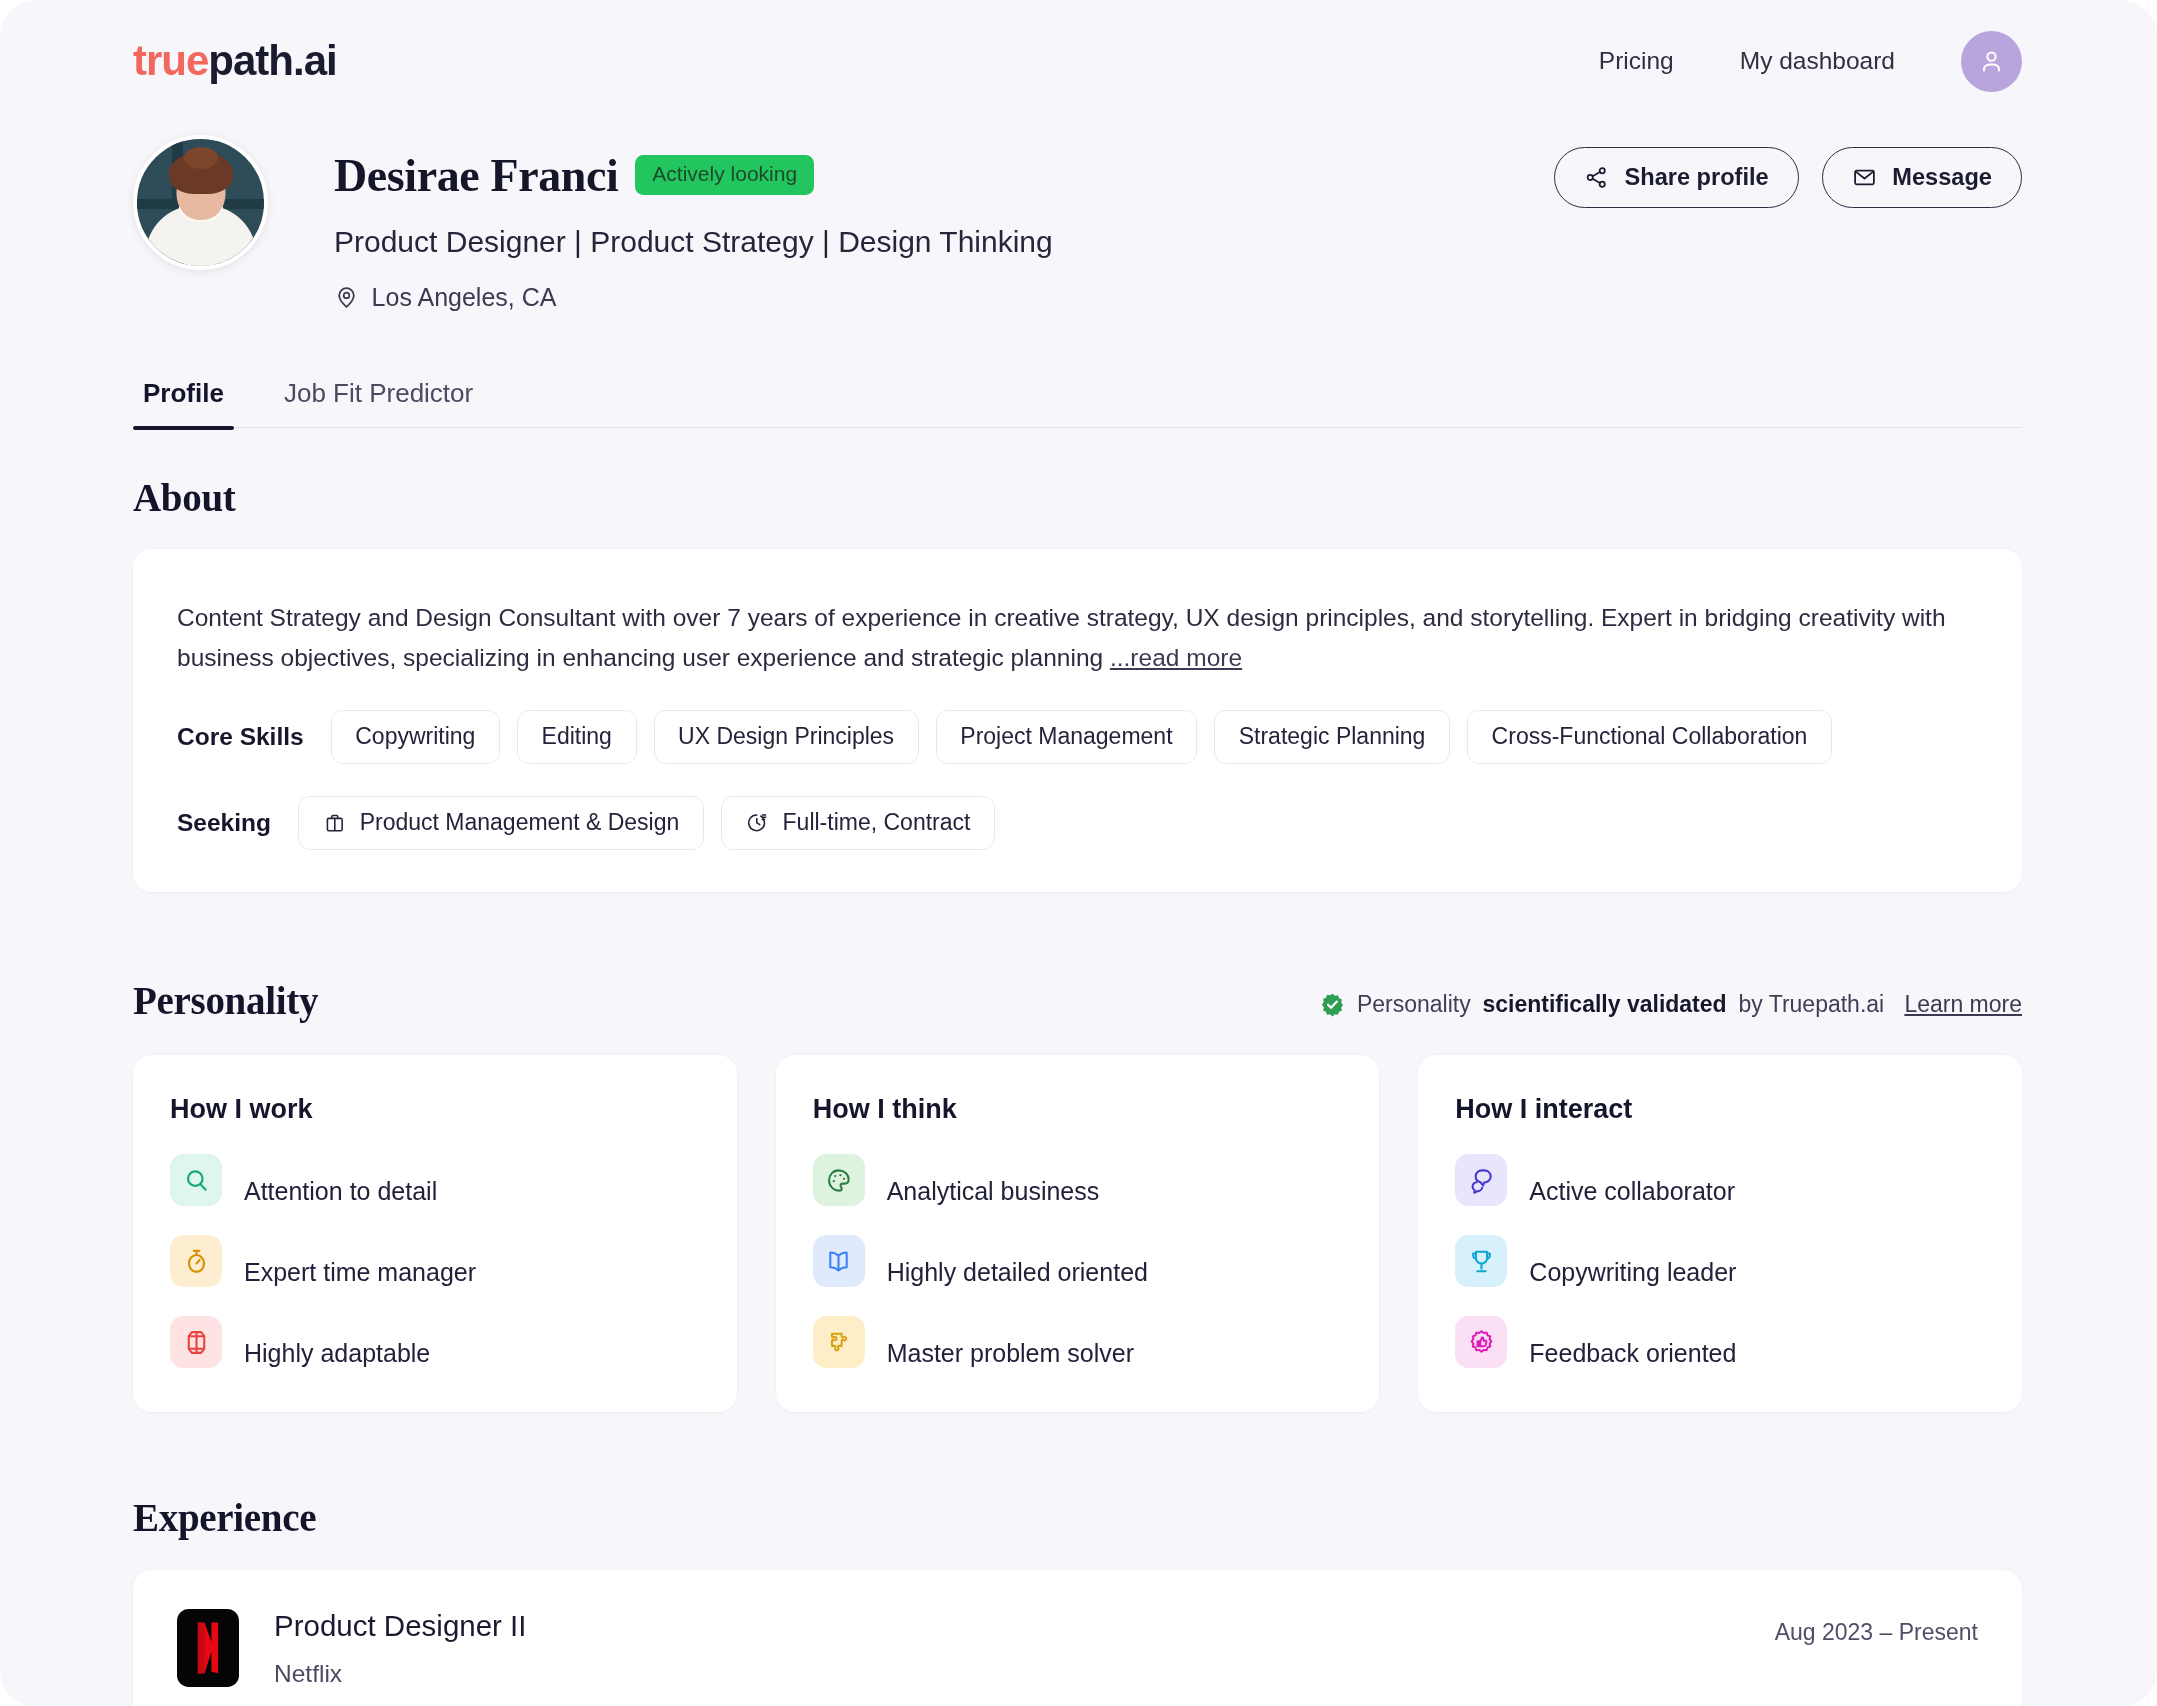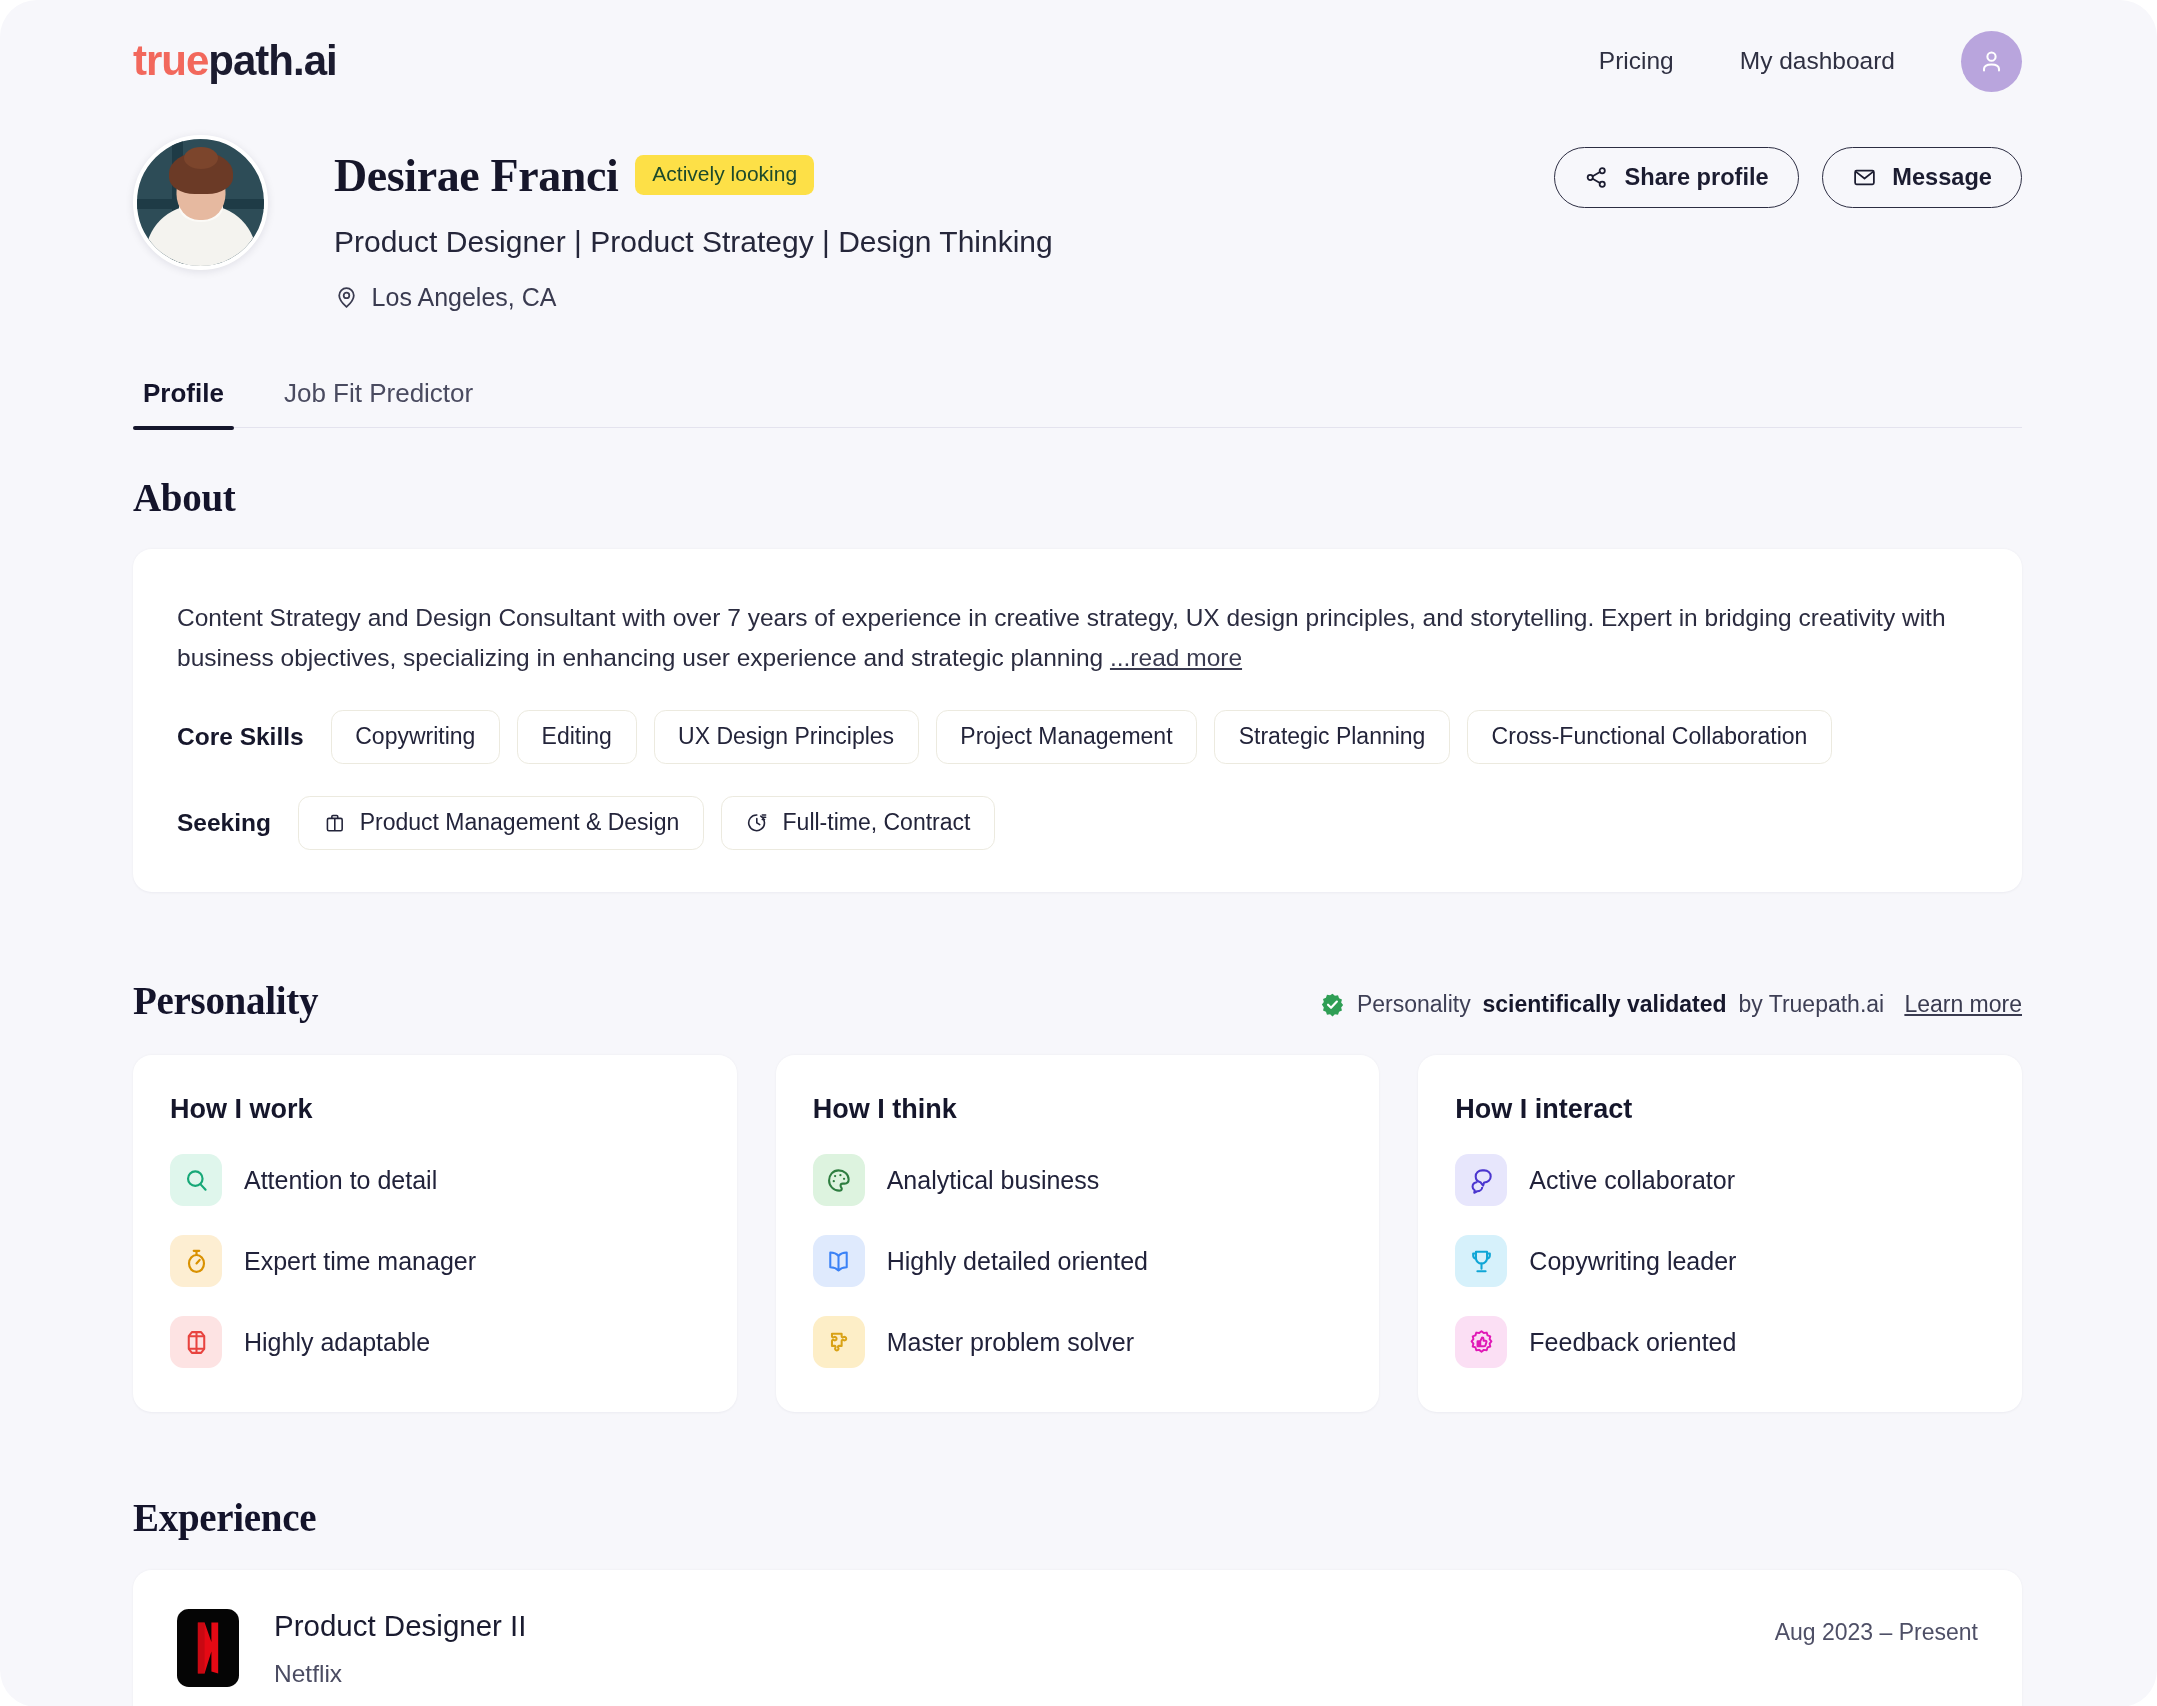--- a/index.html
+++ b/index.html
@@ -93,21 +93,21 @@
   .name-row { display: flex; align-items: center; gap: 17px; }
   .profile-name {
     font-family: "Liberation Serif", serif;
     font-size: 46px;
     font-weight: 700;
     color: #16162a;
     letter-spacing: -0.4px;
     white-space: nowrap;
   }
   .status-badge {
-    background: #fde047;
+    background: #22c55e;
     color: #1d4a2b;
     font-size: 21px;
     padding: 7.6px 17px 9.3px;
     border-radius: 8.4px;
     white-space: nowrap;
   }
   .profile-headline {
     margin-top: 23.6px;
     font-size: 30px;
     color: #25263a;
@@ -260,21 +260,21 @@
   }
   .trait-card { padding: 39px 37px 44px; }
   .trait-title {
     font-size: 27px;
     font-weight: 700;
     color: #15162b;
     margin-bottom: 15px;
   }
   .trait-item {
     display: flex;
-    align-items: center;
+    align-items: flex-end;
     gap: 22px;
     margin-top: 29px;
   }
   .trait-icon {
     width: 52px; height: 52px;
     border-radius: 13.5px;
     display: flex; align-items: center; justify-content: center;
     flex: 0 0 auto;
   }
   .trait-text {

